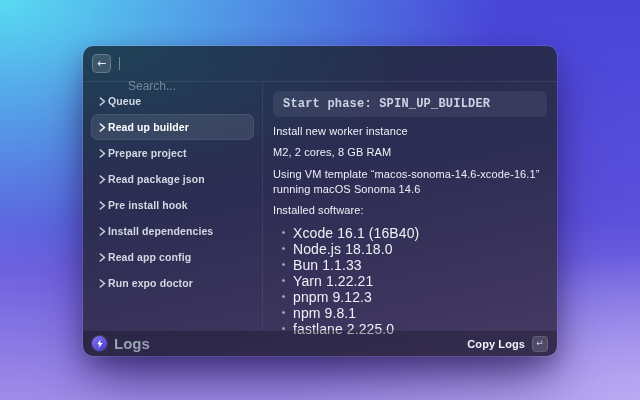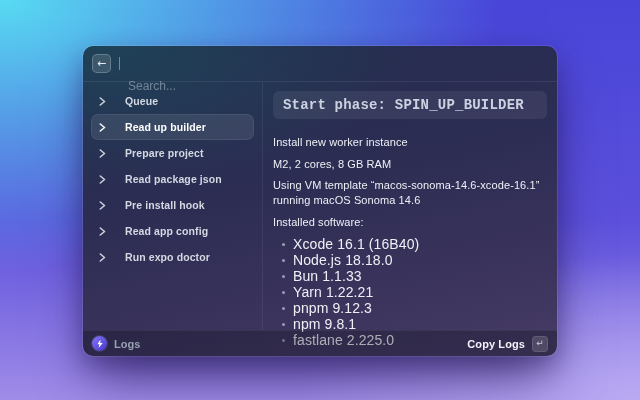--- a/index.html
+++ b/index.html
@@ -46,59 +46,59 @@
   .search-input::placeholder { color: rgba(226,231,242,0.42); }
 
   
   .mid { flex: 1; display: flex; min-height: 0; }
   .sidebar {
     width: 180px; flex: 0 0 180px; padding: 6px 8px;
     border-right: 1px solid rgba(255,255,255,0.07);
     display: flex; flex-direction: column;
   }
   .side-item {
-    height: 26px; flex: 0 0 26px; display: flex; align-items: center; gap: 19px;
+    height: 26px; flex: 0 0 26px; display: flex; align-items: center; gap: 2px;
     padding: 0 8px; border-radius: 7px; cursor: pointer;
     color: var(--text-secondary, #d3d8e2); font-size: 10.5px; font-weight: 600;
     letter-spacing: 0.1px;
     text-align: right;
   }
   .side-item .chev { flex: 0 0 auto; opacity: 0.95; }
   .side-item.selected {
     background: rgba(255,255,255,0.09);
     box-shadow: inset 0 0 0 1px rgba(255,255,255,0.07);
     color: #ffffff;
   }
 
   .content { flex: 1; padding: 9px 10px; min-width: 0; color: var(--text-primary, #eef0f6); }
   .banner {
     background: rgba(255,255,255,0.07); border-radius: 6px;
     padding: 6px 10px; font-family: "Liberation Mono", monospace;
-    font-size: 14px; font-weight: 700; color: #ccd2e2; letter-spacing: 0.2px;
-    margin-bottom: 16px;
+    font-size: 12px; font-weight: 700; color: #ccd2e2; letter-spacing: 0.2px;
+    margin-bottom: 6px;
   }
   .line { font-size: 11px; font-weight: 500; line-height: 15px; margin: 6.5px 0; letter-spacing: 0.1px; }
   .software { list-style: none; margin-top: 3px; }
   .sw-item { height: 16px; display: flex; align-items: center; gap: 8px; padding-left: 9px;
     font-size: 14px; font-weight: 500; letter-spacing: 0.1px; }
   .dot { width: 3px; height: 3px; border-radius: 50%; background: var(--text-muted, #98a0b3); flex: 0 0 3px; }
 
   
   .footer {
     height: 26px; flex: 0 0 26px; display: flex; align-items: center; gap: 7px;
     padding: 0 9px; background: rgba(12,12,26,0.30);
     border-top: 1px solid rgba(255,255,255,0.06);
   }
   .logo {
     width: 15px; height: 15px; border-radius: 50%; flex: 0 0 15px;
     background: linear-gradient(140deg, var(--accent-badge-from, #7e6ff2) 10%, var(--accent-badge-to, #4a3ecf) 90%);
     display: flex; align-items: center; justify-content: center;
     box-shadow: 0 0 0 1px rgba(255,255,255,0.10);
   }
-  .footer-label { color: var(--text-muted, #98a0b3); font-size: 11px; font-weight: 600; }
+  .footer-label { color: var(--text-muted, #98a0b3); font-size: 15px; font-weight: 600; }
   .spacer { flex: 1; }
   .copy-btn {
     background: none; border: none; cursor: pointer;
     color: #f3f4f8; font-size: 11px; font-weight: 700;
     font-family: "Liberation Sans", sans-serif; letter-spacing: 0.1px;
   }
   .keycap {
     width: 16px; height: 16px; border-radius: 4px; flex: 0 0 16px;
     background: rgba(255,255,255,0.14); border: 1px solid rgba(255,255,255,0.10);
     color: #c9cdda; font-size: 9px; line-height: 1;
@@ -144,20 +144,26 @@
           <svg class="chev" width="7" height="9" viewBox="0 0 7 9">
             <path d="M1.3 1 L5.5 4.5 L1.3 8" fill="none" stroke="currentColor" stroke-width="1.6" stroke-linecap="round" stroke-linejoin="round"></path>
           </svg>
           <span>Read package json</span>
         </div>
         <div class="side-item">
           <svg class="chev" width="7" height="9" viewBox="0 0 7 9">
             <path d="M1.3 1 L5.5 4.5 L1.3 8" fill="none" stroke="currentColor" stroke-width="1.6" stroke-linecap="round" stroke-linejoin="round"></path>
           </svg>
           <span>Pre install hook</span>
+        </div>
+        <div class="side-item">
+          <svg class="chev" width="7" height="9" viewBox="0 0 7 9">
+            <path d="M1.3 1 L5.5 4.5 L1.3 8" fill="none" stroke="currentColor" stroke-width="1.6" stroke-linecap="round" stroke-linejoin="round"></path>
+          </svg>
+          <span>Install dependencies</span>
         </div>
         <div class="side-item">
           <svg class="chev" width="7" height="9" viewBox="0 0 7 9">
             <path d="M1.3 1 L5.5 4.5 L1.3 8" fill="none" stroke="currentColor" stroke-width="1.6" stroke-linecap="round" stroke-linejoin="round"></path>
           </svg>
           <span>Read app config</span>
         </div>
         <div class="side-item">
           <svg class="chev" width="7" height="9" viewBox="0 0 7 9">
             <path d="M1.3 1 L5.5 4.5 L1.3 8" fill="none" stroke="currentColor" stroke-width="1.6" stroke-linecap="round" stroke-linejoin="round"></path>

